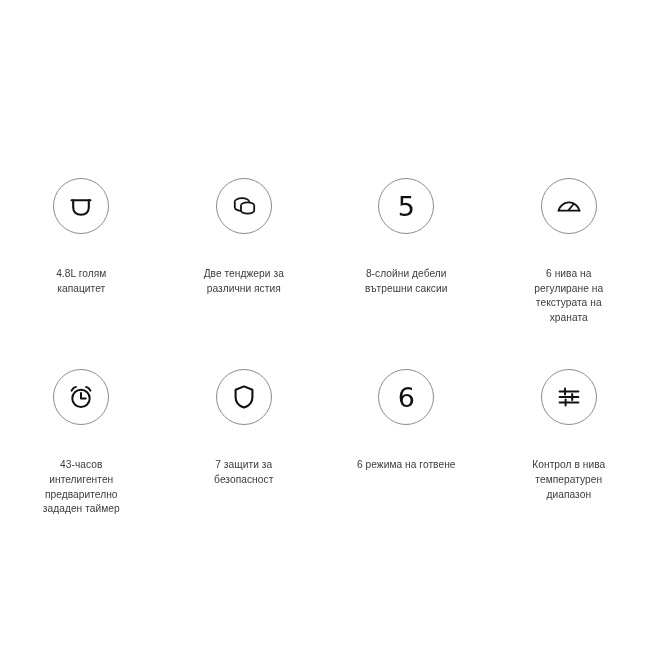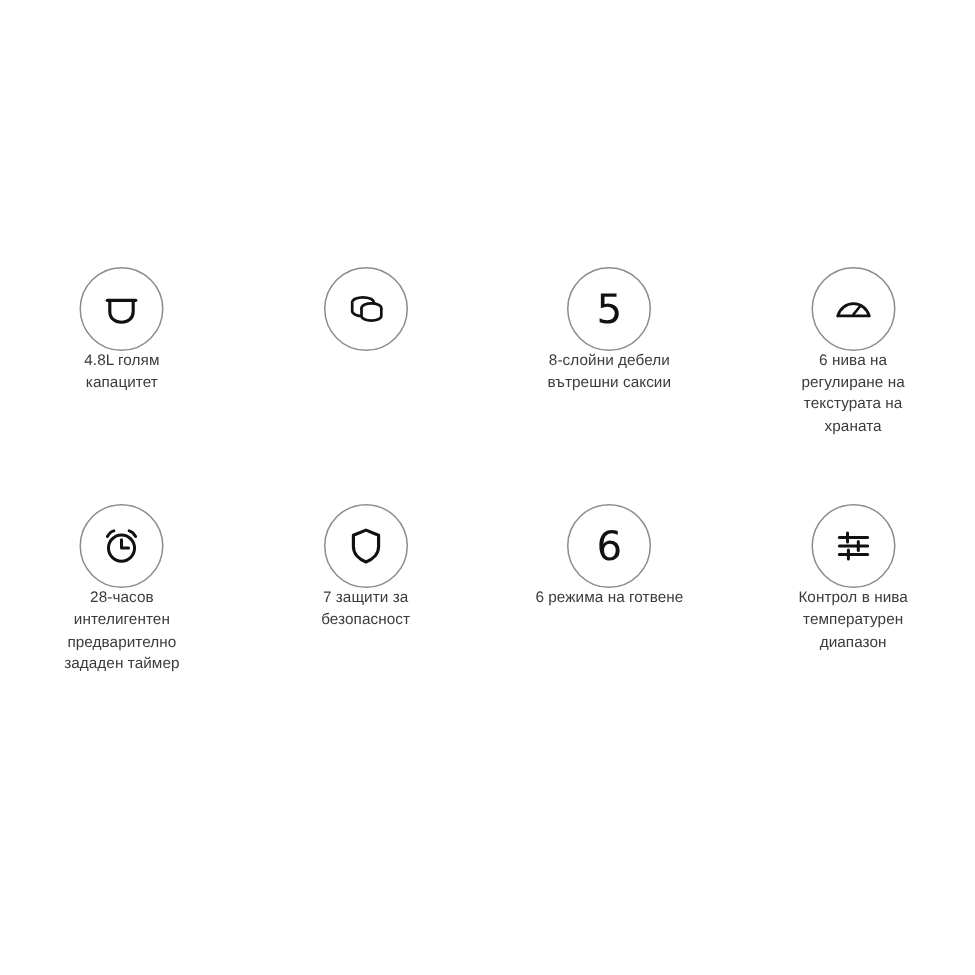--- a/index.html
+++ b/index.html
@@ -54,21 +54,21 @@
   }
   .icon-circle .numeral {
     font-family: "DejaVu Sans", "Liberation Sans", sans-serif;
     font-size: 27px;
     font-weight: 400;
     color: #111111;
     line-height: 1;
     letter-spacing: 0px;
   }
   .feature-caption {
-    margin-top: 0;
+    margin-top: 33px;
     text-align: center;
     font-size: 10.2px;
     line-height: 14.6px;
     color: #3b3b3b;
     letter-spacing: 0.05px;
     max-width: 118px;
     white-space: pre-line;
   }
 </style>
 </head>
@@ -96,20 +96,22 @@
           <svg width="34" height="34" viewBox="0 0 34 34" fill="none">
 
             <ellipse cx="15" cy="12.6" rx="7.2" ry="3.4" stroke="#111111" stroke-width="1.8" fill="#ffffff"></ellipse>
             <path d="M7.8 12.6 V18.4 C7.8 20.3 11.0 21.8 15 21.8 C19.0 21.8 22.2 20.3 22.2 18.4 V12.6" stroke="#111111" stroke-width="1.8" fill="#ffffff" stroke-linejoin="round"></path>
 
             <ellipse cx="20.6" cy="16.4" rx="6.6" ry="3.1" stroke="#111111" stroke-width="1.8" fill="#ffffff"></ellipse>
             <path d="M14 16.4 V21.6 C14 23.3 16.95 24.7 20.6 24.7 C24.25 24.7 27.2 23.3 27.2 21.6 V16.4" stroke="#111111" stroke-width="1.8" fill="#ffffff" stroke-linejoin="round"></path>
           </svg>
         </span>
       </div>
+      <div class="feature-caption">Две тенджери за
+различни ястия</div>
     </div>
 
     <div class="feature-item">
       <div class="icon-circle">
         <span class="numeral">5</span>
       </div>
       <div class="feature-caption">8-слойни дебели
 вътрешни саксии</div>
     </div>
 
@@ -133,21 +135,21 @@
       <div class="icon-circle">
         <span>
           <svg width="34" height="34" viewBox="0 0 34 34" fill="none">
             <circle cx="17" cy="18.4" r="8.7" stroke="#111111" stroke-width="2.0" fill="none"></circle>
             <path d="M17 12.9 V18.4 H21.7" stroke="#111111" stroke-width="2.0" stroke-linecap="round" stroke-linejoin="round"></path>
             <path d="M7.6 10.6 C8.9 8.4 10.6 7.2 11.9 6.9" stroke="#111111" stroke-width="2.0" stroke-linecap="round" fill="none"></path>
             <path d="M26.4 10.6 C25.1 8.4 23.4 7.2 22.1 6.9" stroke="#111111" stroke-width="2.0" stroke-linecap="round" fill="none"></path>
           </svg>
         </span>
       </div>
-      <div class="feature-caption">28-часов
+      <div class="feature-caption">43-часов
 интелигентен
 предварително
 зададен таймер</div>
     </div>
 
     <div class="feature-item">
       <div class="icon-circle">
         <span>
           <svg width="34" height="34" viewBox="0 0 34 34" fill="none">
             <path d="M17 6.4 L25.4 9.8 V17.4 C25.4 22.3 21.7 25.9 17 27.6

